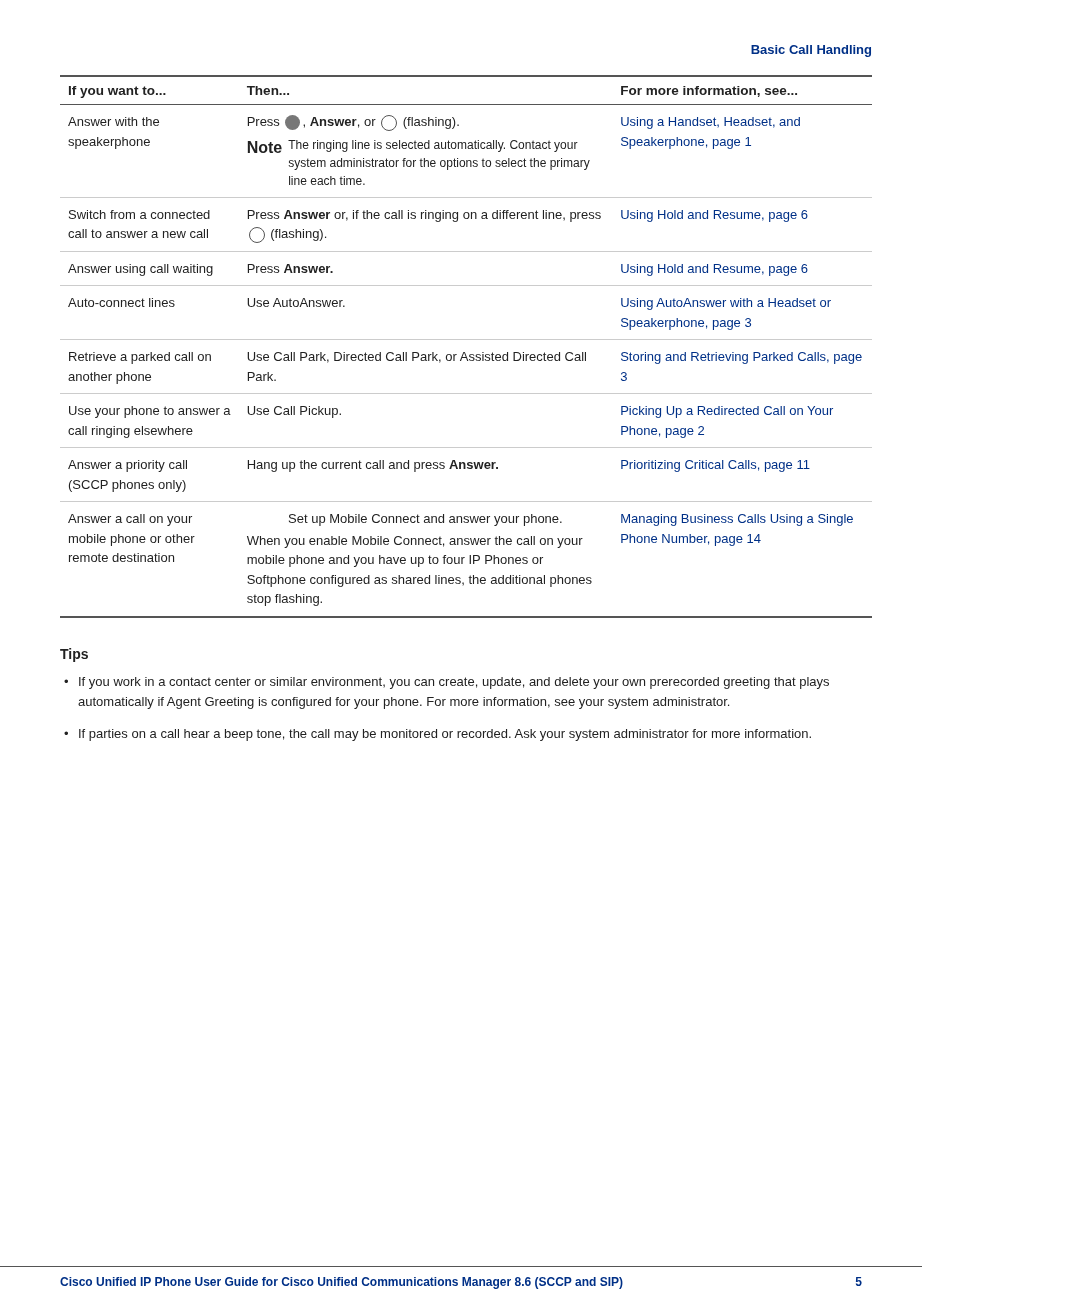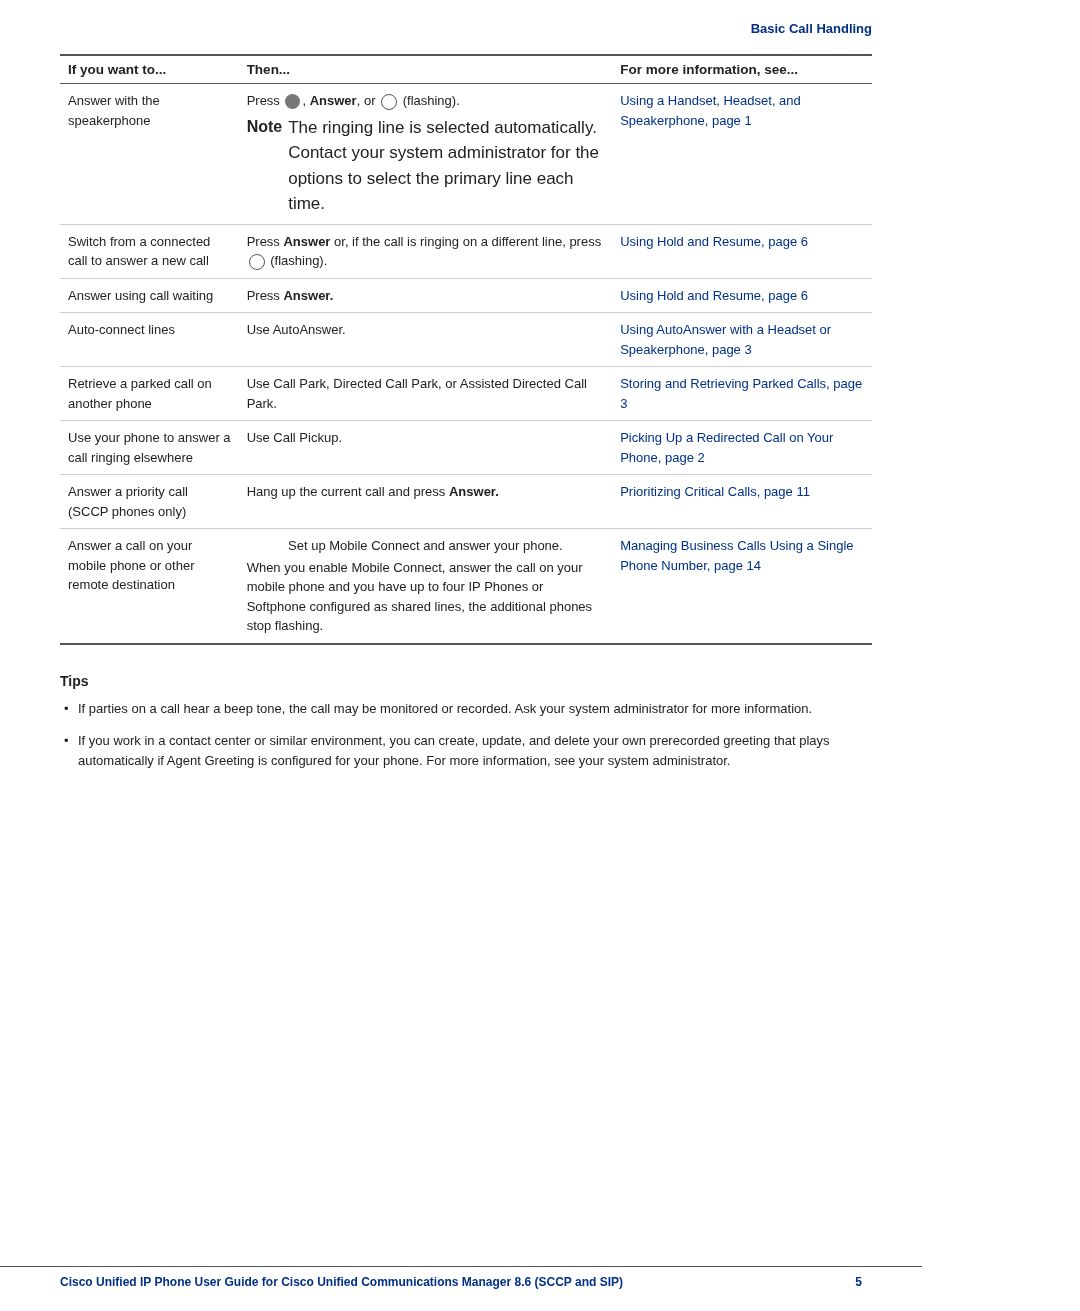--- a/index.html
+++ b/index.html
@@ -8,21 +8,21 @@
       font-family: Arial, Helvetica, sans-serif;
       font-size: 13px;
       color: #222;
       width: 1080px;
       min-height: 1311px;
       position: relative;
     }
     .page-container {
       width: 932px;
       min-height: 1311px;
-      padding: 21px 60px 40px 60px;
+      padding: 42px 60px 40px 60px;
       position: relative;
     }
     .header-right {
       text-align: right;
       color: #003087;
       font-weight: bold;
       font-size: 13px;
       margin-bottom: 18px;
     }
     table {
@@ -48,21 +48,21 @@
       font-size: 13px;
       line-height: 1.5;
     }
     tbody tr:last-child td {
       border-bottom: 2px solid #555;
     }
     .link-text { color: #003087; text-decoration: none; }
     .bold { font-weight: bold; }
     .note-label { font-weight: bold; font-size: 16px; }
     .note-block { display: flex; gap: 6px; margin-top: 4px; font-size: 12.5px; }
-    .note-content { font-size: 17px; line-height: 1.5; }
+    .note-content { font-size: 12px; line-height: 1.5; }
     .circle-icon {
       display: inline-block;
       width: 16px; height: 16px;
       border-radius: 50%;
       border: 1.5px solid #555;
       vertical-align: middle;
       margin: 0 2px;
     }
     .tips-section { margin-top: 10px; }
     .tips-title { font-weight: bold; font-size: 14px; margin-bottom: 10px; }
@@ -193,22 +193,22 @@
         <td>
           <a class="link-text" href="#">Managing Business Calls Using a Single Phone Number, page 14</a>
         </td>
       </tr>
     </tbody>
   </table>
 
   <div class="tips-section">
     <div class="tips-title">Tips</div>
     <ul class="tips-list">
+      <li>If you work in a contact center or similar environment, you can create, update, and delete your own prerecorded greeting that plays automatically if Agent Greeting is configured for your phone. For more information, see your system administrator.</li>
       <li>If parties on a call hear a beep tone, the call may be monitored or recorded. Ask your system administrator for more information.</li>
-      <li>If you work in a contact center or similar environment, you can create, update, and delete your own prerecorded greeting that plays automatically if Agent Greeting is configured for your phone. For more information, see your system administrator.</li>
     </ul>
   </div>
 
   <div class="footer">
     <span class="footer-left">Cisco Unified IP Phone User Guide for Cisco Unified Communications Manager 8.6 (SCCP and SIP)</span>
     <span class="footer-right">5</span>
   </div>
 
 </div>
 

